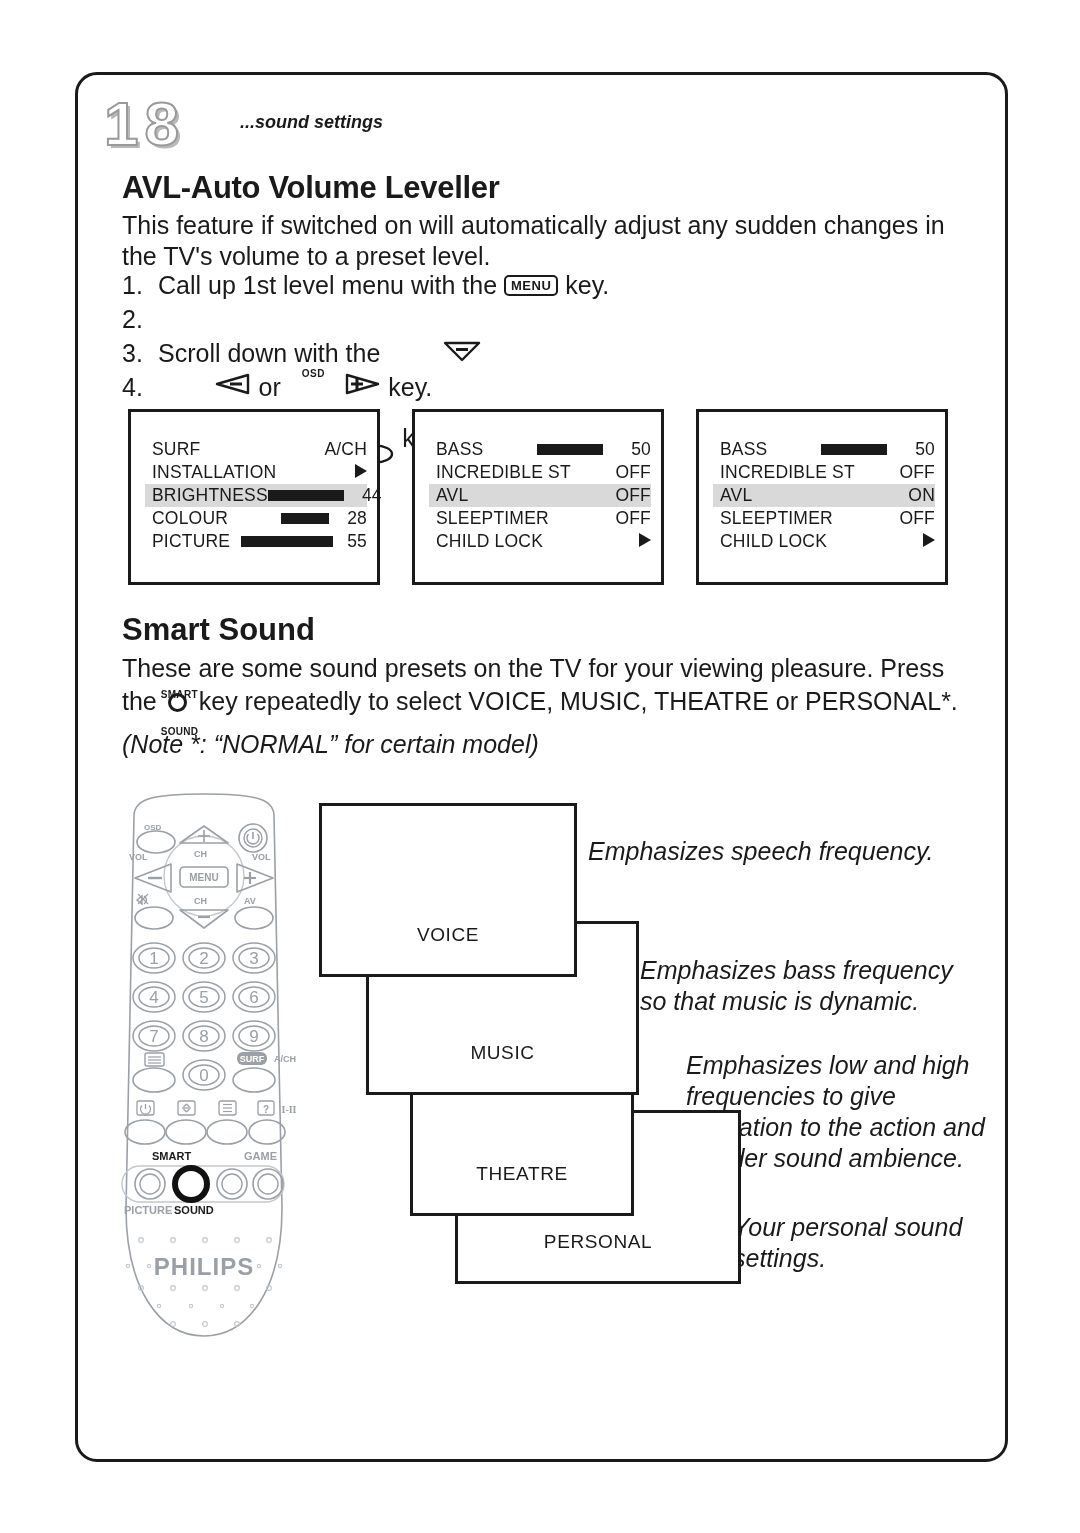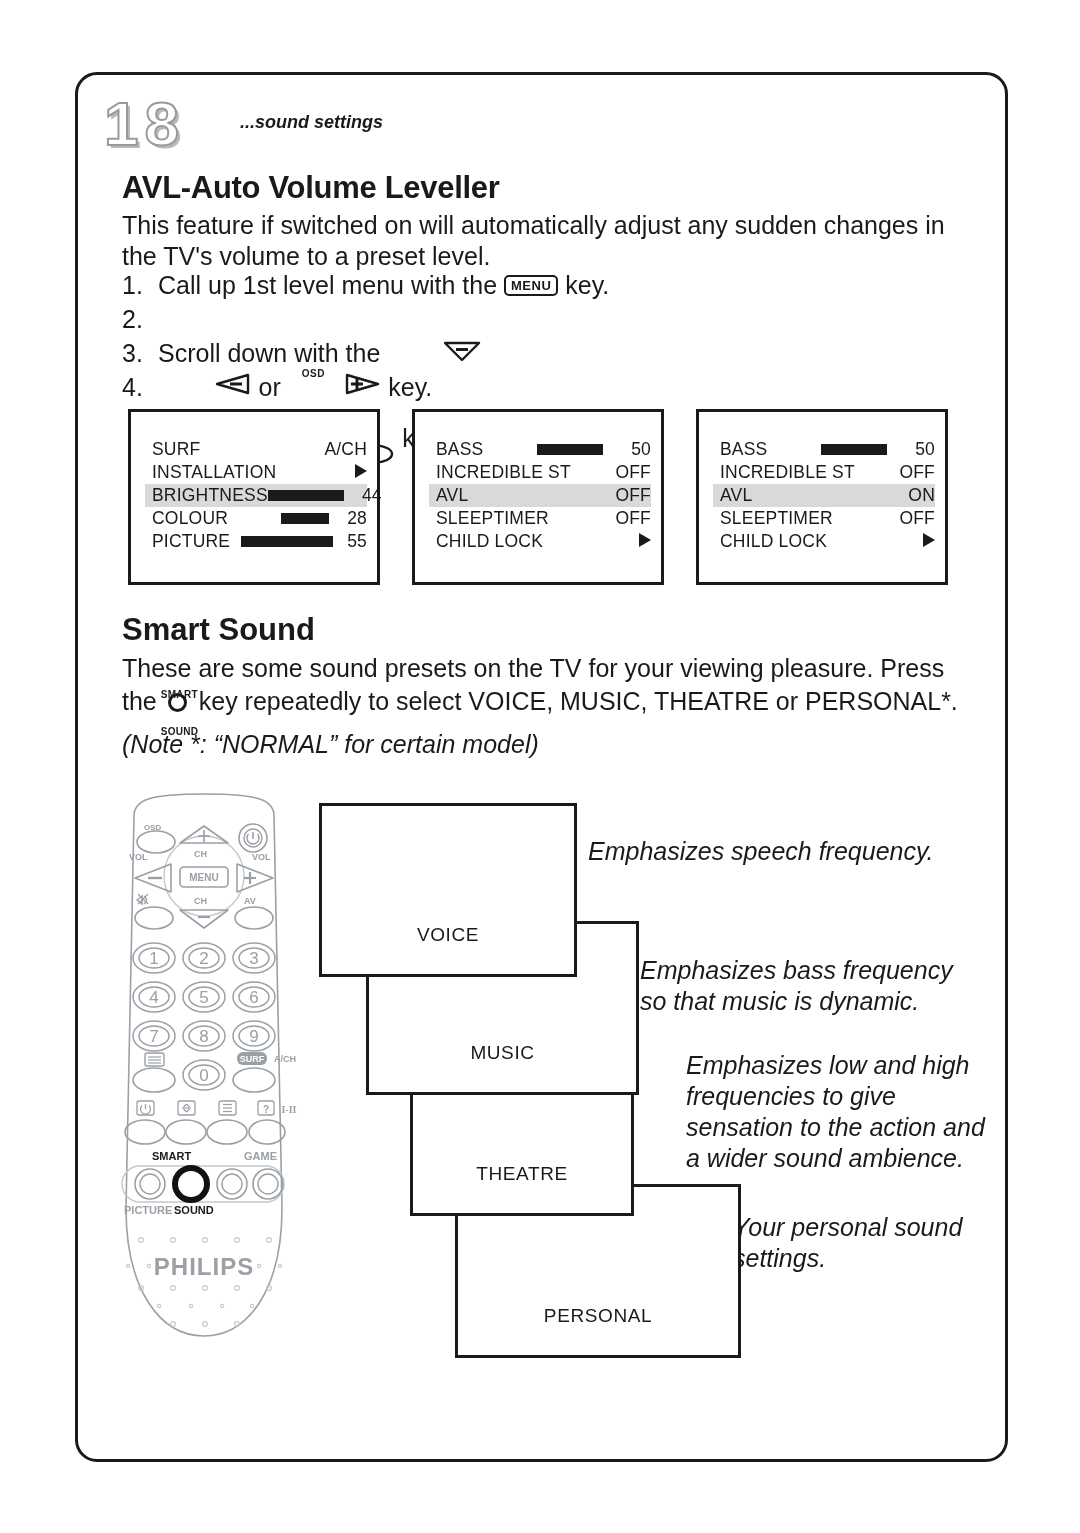--- a/index.html
+++ b/index.html
@@ -51,21 +51,21 @@
   .smart-key .top{position:absolute;top:-10px;left:0px;width:34px;text-align:center;font-size:10px;font-weight:bold;letter-spacing:0.3px;}
   .smart-key .bot{position:absolute;top:27px;left:0px;width:34px;text-align:center;font-size:10px;font-weight:bold;letter-spacing:0.3px;}
   .note{position:absolute;left:122px;top:730px;font-size:25px;font-style:italic;}
 
   
   .pbox{position:absolute;border:3px solid #1a1a1a;background:#ffffff;box-sizing:border-box;}
   .pbox .plab{position:absolute;left:0;right:0;top:50%;transform:translateY(-50%);text-align:center;font-size:19px;letter-spacing:0.6px;margin-top:45px;}
   .pb-voice{left:319px;top:803px;width:258px;height:174px;z-index:4;}
   .pb-music{left:366px;top:921px;width:273px;height:174px;z-index:3;}
   .pb-theatre{left:410px;top:1042px;width:224px;height:174px;z-index:2;}
-  .pb-personal{left:455px;top:1184px;width:286px;height:174px;z-index:1;}
+  .pb-personal{left:455px;top:1110px;width:286px;height:174px;z-index:1;}
   .pdesc{position:absolute;font-size:25px;font-style:italic;line-height:31px;}
   .pd-voice{left:588px;top:836px;}
   .pd-music{left:640px;top:955px;}
   .pd-theatre{left:686px;top:1050px;}
   .pd-personal{left:733px;top:1212px;}
 
   
   .remote{position:absolute;left:104px;top:788px;width:200px;height:560px;}
   .remote svg{display:block;}
 </style>

